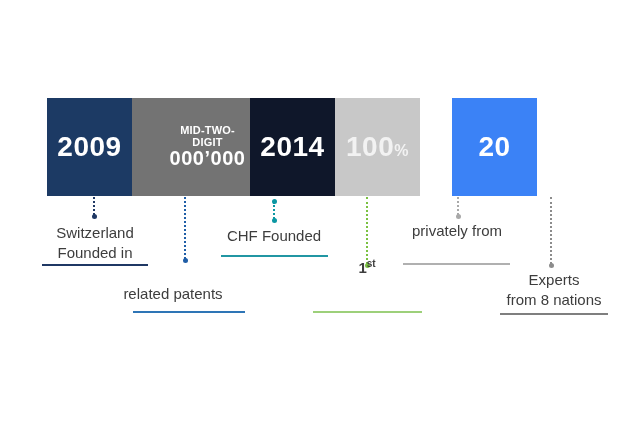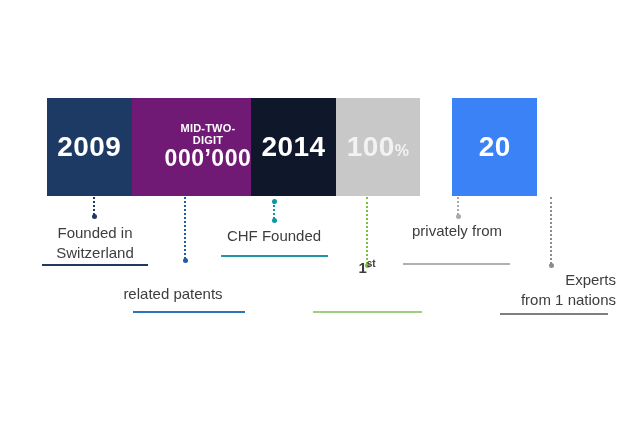--- a/index.html
+++ b/index.html
@@ -25,25 +25,25 @@
     flex: 1 1 0;
     display: flex;
     flex-direction: column;
     align-items: center;
     justify-content: center;
     color: #ffffff;
     text-align: center;
   }
   .big  { font-size: 28px; font-weight: bold; letter-spacing: 0.5px; }
   .mid-top { font-size: 11px; font-weight: bold; letter-spacing: 0.2px; }
-  .mid-big { font-size: 23px; font-weight: bold; margin-top: -1px; letter-spacing: 0.5px; }
+  .mid-big { font-size: 20px; font-weight: bold; margin-top: -1px; letter-spacing: 0.5px; }
   .pct { font-size: 16px; font-weight: bold; }
   .c1 { background: #1c3a64; }
   .c2 { background: #1f5da6; }
-  .c3 { background: #701a75; padding-left: 33px; }
+  .c3 { background: #737373; padding-left: 33px; }
   .c4 { background: #0f172a; }
   .c5 { background: #c8c8c8; color: #f2f2f2; justify-content: center; }
   .c6 { background: #3b82f6; margin-left: 32px; }
 
   
   .connector {
     position: absolute;
     width: 0;
     border-left: 2px dotted currentColor;
   }
@@ -81,21 +81,21 @@
     color: #3d3d3d;
     text-align: center;
     line-height: 20px;
   }
   .label sup { font-size: 10px; line-height: 0; }
   #label-1 { left: 35px;  width: 120px; top: 223px; }
   #label-2 { left: 108px; width: 130px; top: 284px; }
   #label-3 { left: 209px; width: 130px; top: 226px; }
   #label-4 { left: 307px; width: 120px; top: 258px; font-weight: bold; }
   #label-5 { left: 392px; width: 130px; top: 221px; }
-  #label-6 { left: 492px; width: 124px; top: 270px; text-align: right; }
+  #label-6 { left: 492px; width: 124px; top: 270px; }
 
   
   .underline { position: absolute; height: 2px; }
   #ul-1 { left: 42px;  top: 264px; width: 106px; background: #1f3864; }
   #ul-2 { left: 133px; top: 311px; width: 112px; background: #2e75b6; }
   #ul-3 { left: 221px; top: 255px; width: 107px; background: #2196a3; }
   #ul-4 { left: 313px; top: 311px; width: 109px; background: #9dd07a; }
   #ul-5 { left: 403px; top: 263px; width: 107px; background: #b0b0b0; }
   #ul-6 { left: 500px; top: 313px; width: 108px; background: #7f7f7f; }
 </style>
@@ -124,22 +124,22 @@
   </div>
 
   <div id="conn-1" class="connector"></div>
   <div id="conn-2" class="connector"></div>
   <div id="conn-3" class="connector both"></div>
   <div id="conn-4" class="connector"></div>
   <div id="conn-5" class="connector"></div>
   <div id="conn-6" class="connector"></div>
 
   <div id="label-1" class="label">
+    <div>Switzerland</div>
     <div>Founded in</div>
-    <div>Switzerland</div>
   </div>
   <div id="ul-1" class="underline"></div>
 
   <div id="label-2" class="label">
     <div>related patents</div>
   </div>
   <div id="ul-2" class="underline"></div>
 
   <div id="label-3" class="label">
     <div>CHF Founded</div>
@@ -151,17 +151,17 @@
   </div>
   <div id="ul-4" class="underline"></div>
 
   <div id="label-5" class="label">
     <div>privately from</div>
   </div>
   <div id="ul-5" class="underline"></div>
 
   <div id="label-6" class="label">
     <div>Experts</div>
-    <div>from 1 nations</div>
+    <div>from 8 nations</div>
   </div>
   <div id="ul-6" class="underline"></div>
 
 </div>
 
 </body></html>

